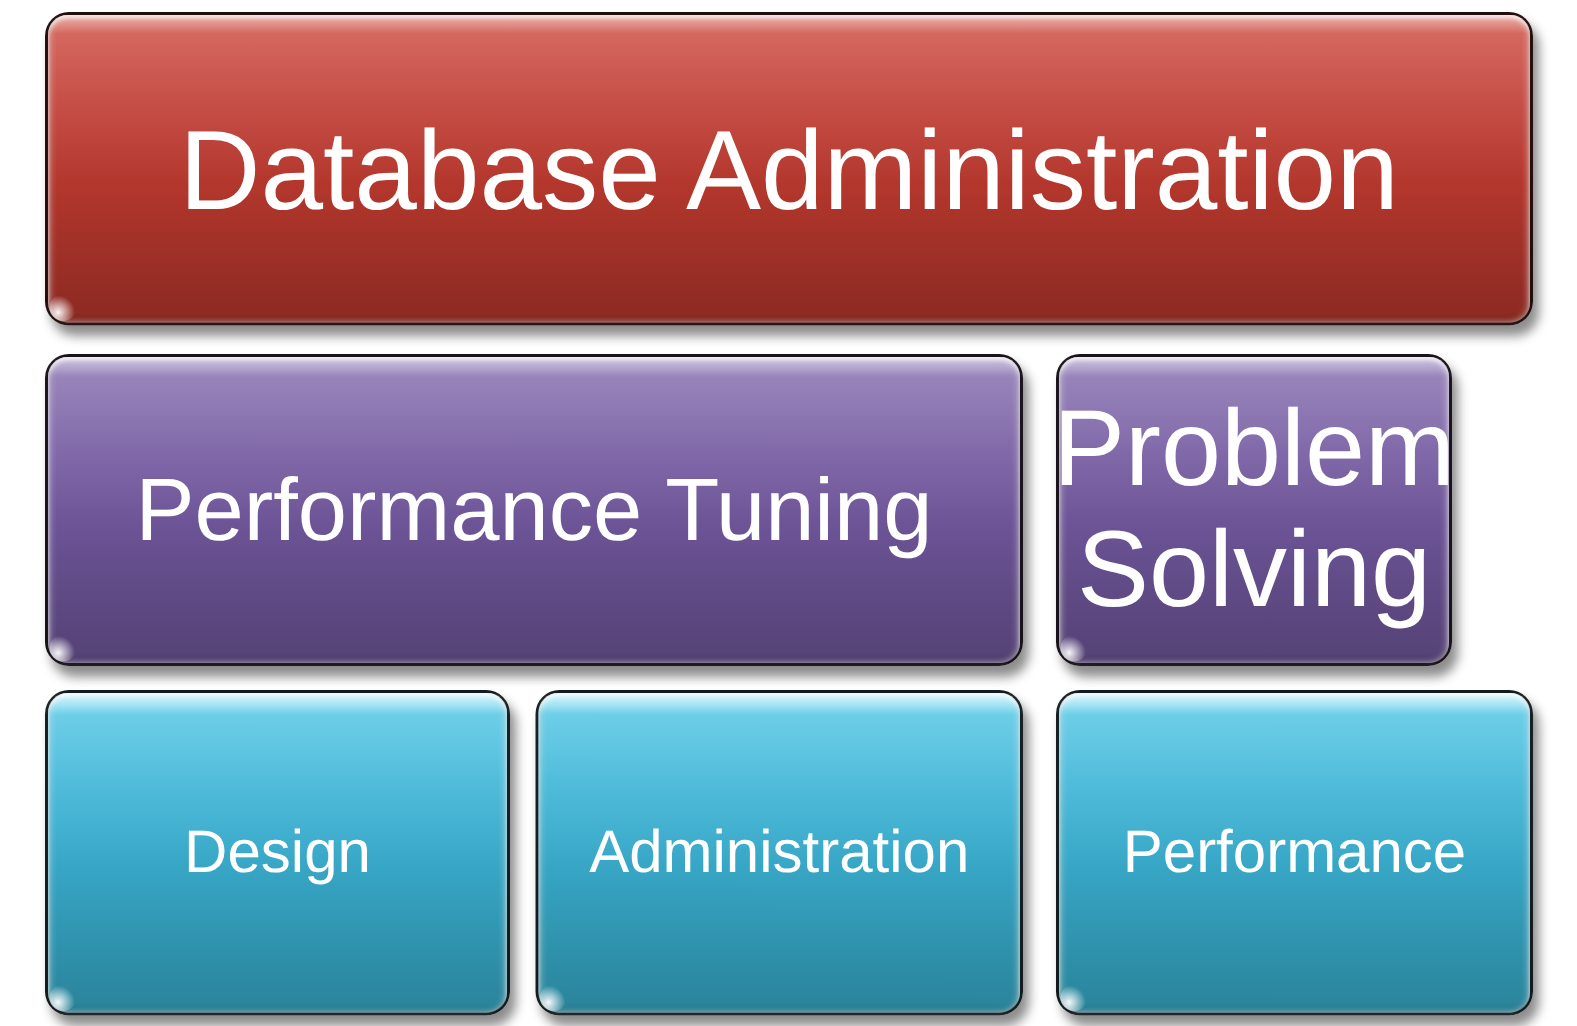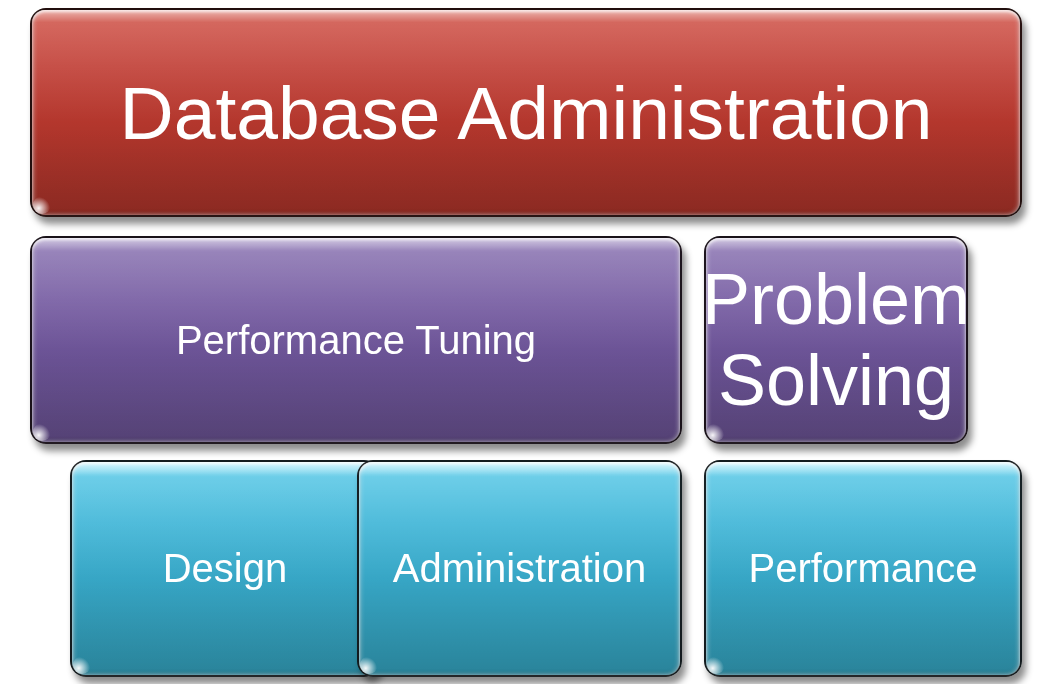--- a/index.html
+++ b/index.html
@@ -80,30 +80,29 @@
     background: linear-gradient(180deg,
       #b4eefc 0%, #4dc3e3 7%, #3eb5d7 28%, #36a4c3 58%, #2e92ab 100%);
   }
 
   #node-database-administration {
     left: 30px; top: 8px; width: 992px; height: 209px;
     font-size: 75px;
   }
   #node-performance-tuning {
     left: 30px; top: 236px; width: 652px; height: 208px;
-    font-size: 40px;
+    font-size: 59px;
   }
   #node-problem-solving {
     left: 704px; top: 236px; width: 264px; height: 208px;
     font-size: 72px;
   }
   #node-design {
     left: 30px; top: 460px; width: 310px; height: 217px;
     font-size: 40px;
-    margin-left: 40px;
   }
   #node-implementation {
     left: 357px; top: 460px; width: 325px; height: 217px;
     font-size: 40px;
   }
   #node-validation {
     left: 704px; top: 460px; width: 318px; height: 217px;
     font-size: 40px;
   }
 </style>

